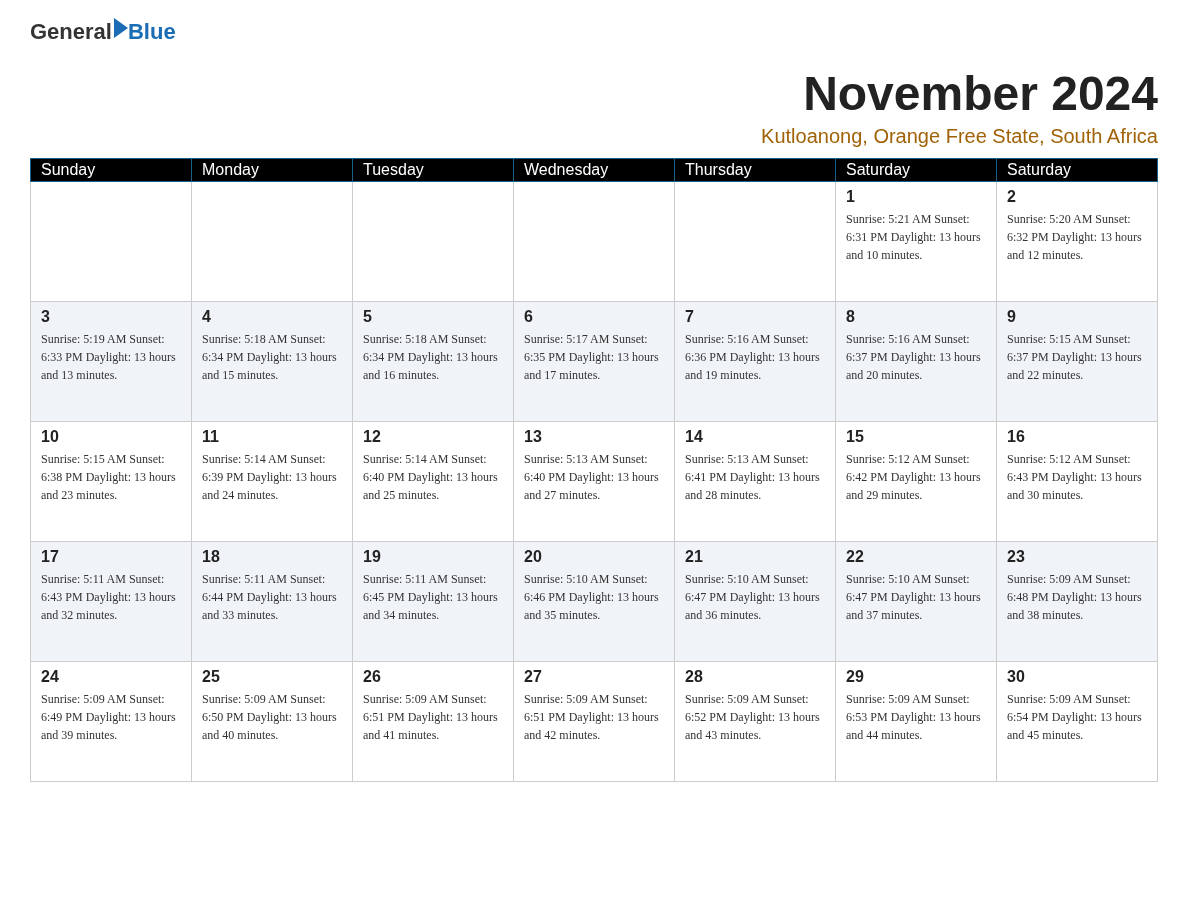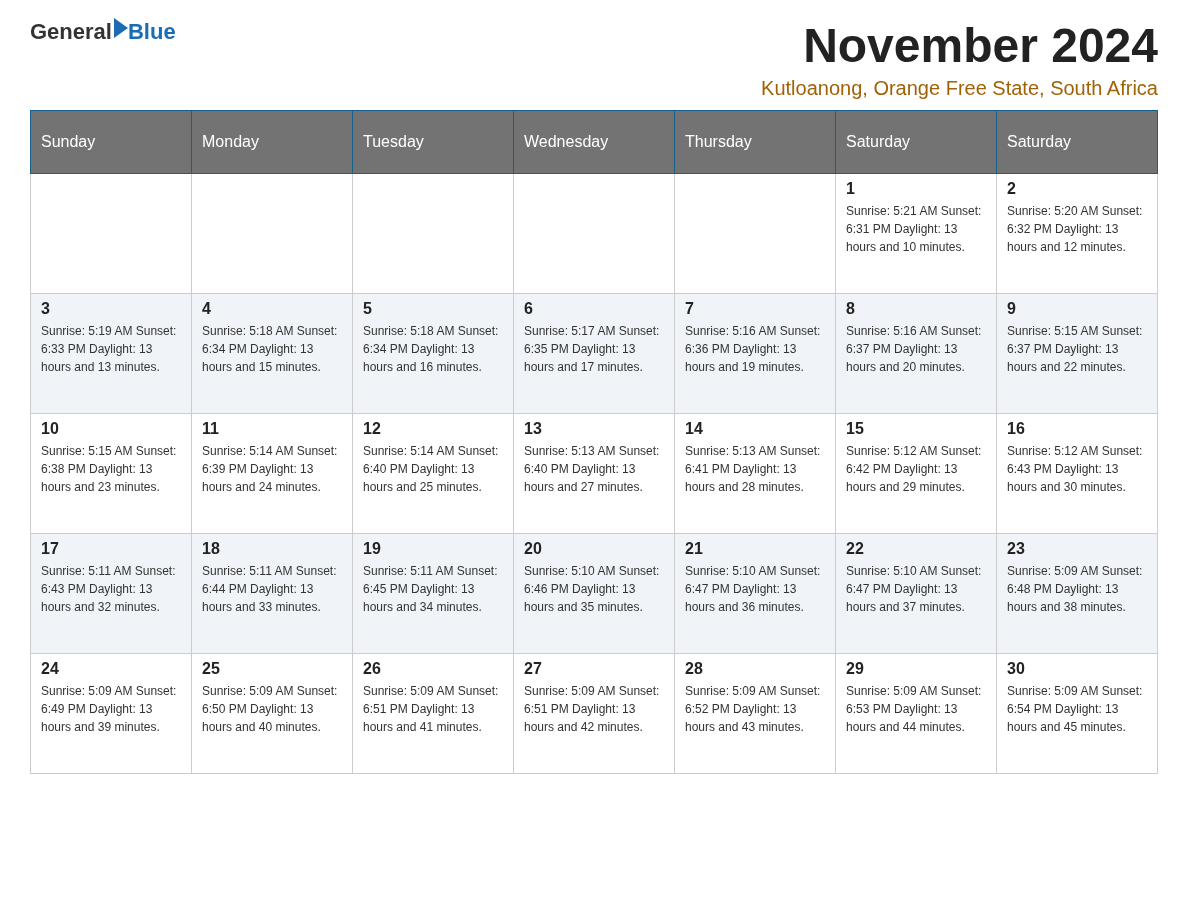--- a/index.html
+++ b/index.html
@@ -40,42 +40,43 @@
       margin-left: 2px;
       margin-top: -8px;
     }
     .logo-text-wrapper {
       display: flex;
       flex-direction: row;
       line-height: 1.1;
     }
     .title-area {
       text-align: right;
+      margin-top: 48px;
     }
     .month-title {
       font-size: 48px;
       font-weight: bold;
       color: #222;
       line-height: 1.1;
     }
     .location-subtitle {
       font-size: 20px;
       color: #a16207;
       margin-top: 4px;
     }
     .calendar-table {
       width: 100%;
       border-collapse: collapse;
       margin-top: 10px;
     }
     .calendar-table th {
-      background-color: #737373;
+      background-color: #000000;
       color: #fff;
       text-align: left;
-      padding: 22px 10px;
+      padding: 2px 10px;
       font-size: 16px;
       font-weight: normal;
       border: 1px solid #1a5e8a;
     }
     .calendar-table td {
       vertical-align: top;
       padding: 6px 10px;
       border: 1px solid #ccc;
       width: 14.28%;
       height: 120px;
@@ -90,20 +91,21 @@
     .day-number {
       font-size: 16px;
       font-weight: bold;
       color: #222;
       margin-bottom: 4px;
     }
     .day-info {
       font-size: 12px;
       color: #333;
       line-height: 1.5;
+      font-family: Liberation Serif, serif;
     }
     .empty-cell {
       background: #f8f8f8;
     }
     
     .row-odd td { background: #fff; }
     .row-even td { background: #eef2f7; }
   </style>
 </head>
 <body>

